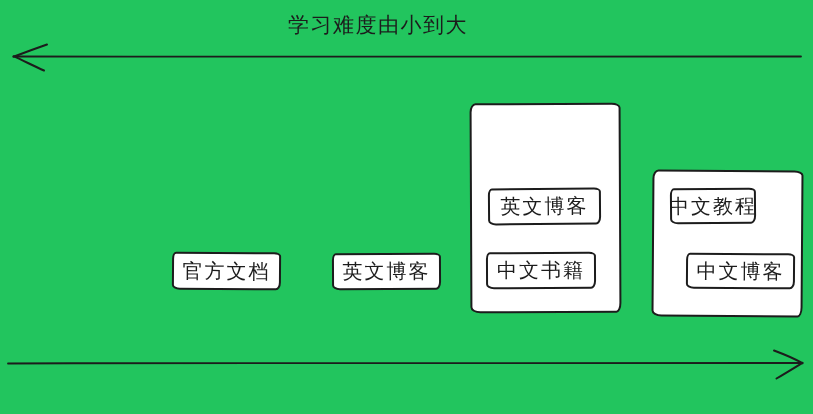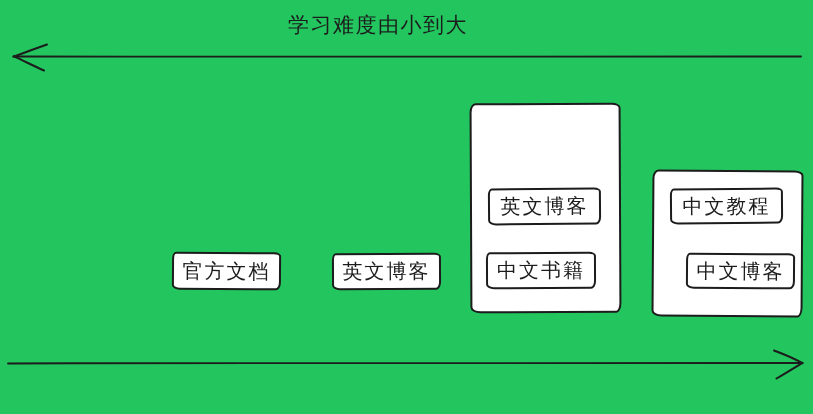--- a/index.html
+++ b/index.html
@@ -61,21 +61,21 @@
   .box-3 { left: 332px; top: 253px; width: 109px; height: 37px; }
 
   
   .group-1 { left: 470px; top: 103px; width: 151px; height: 210px; }
   .g1-item-1 { left: 488px; top: 122px; width: 113px; height: 37px; }
   .g1-item-2 { left: 488px; top: 188px; width: 113px; height: 37px; }
   .g1-item-3 { left: 486px; top: 252px; width: 110px; height: 37px; }
 
   
   .group-2 { left: 652px; top: 170px; width: 151px; height: 147px; }
-  .g2-item-1 { left: 670px; top: 188px; width: 113px; height: 36px; }
+  .g2-item-1 { left: 670px; top: 188px; width: 86px; height: 36px; }
   .g2-item-2 { left: 670px; top: 253px; width: 109px; height: 36px; margin-left: 16px; }
 </style>
 </head>
 <body>
 
 <div class="canvas">
 
   <div class="axis-label top">学习难度由小到大</div>
 
   <svg class="arrow-layer" viewBox="0 0 813 414">

